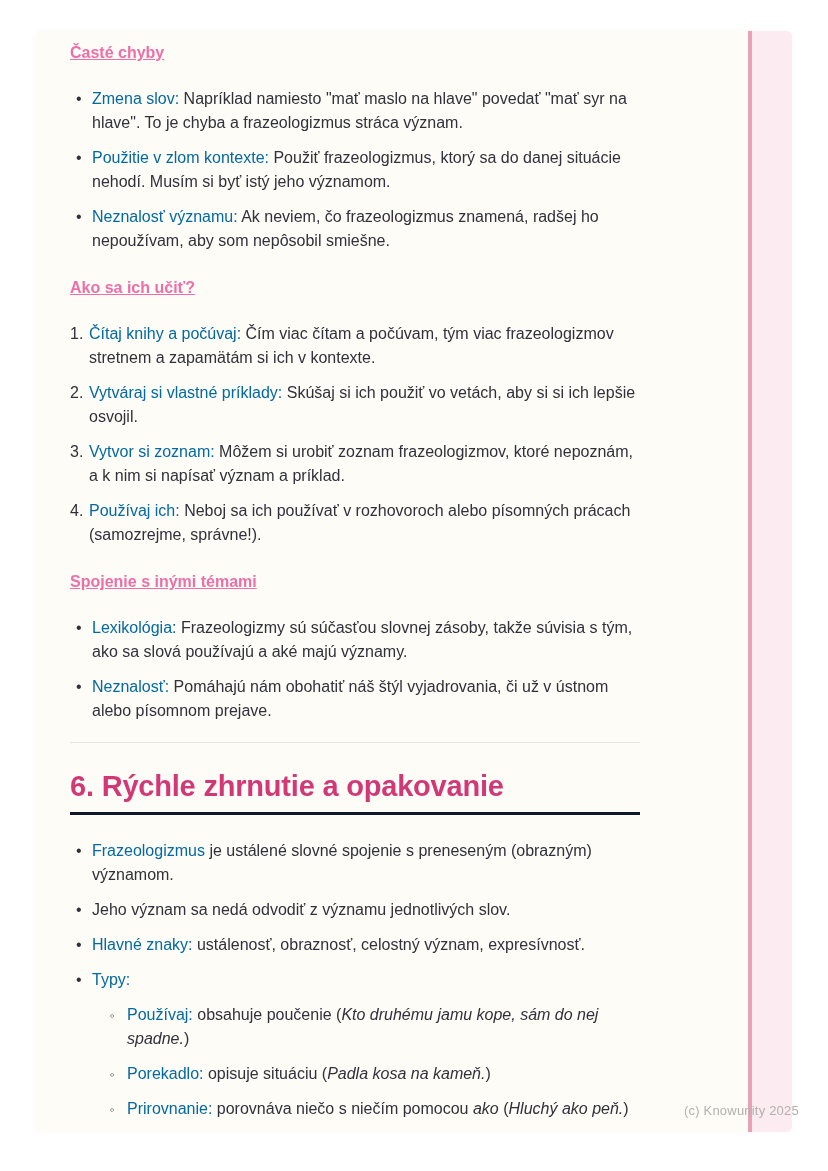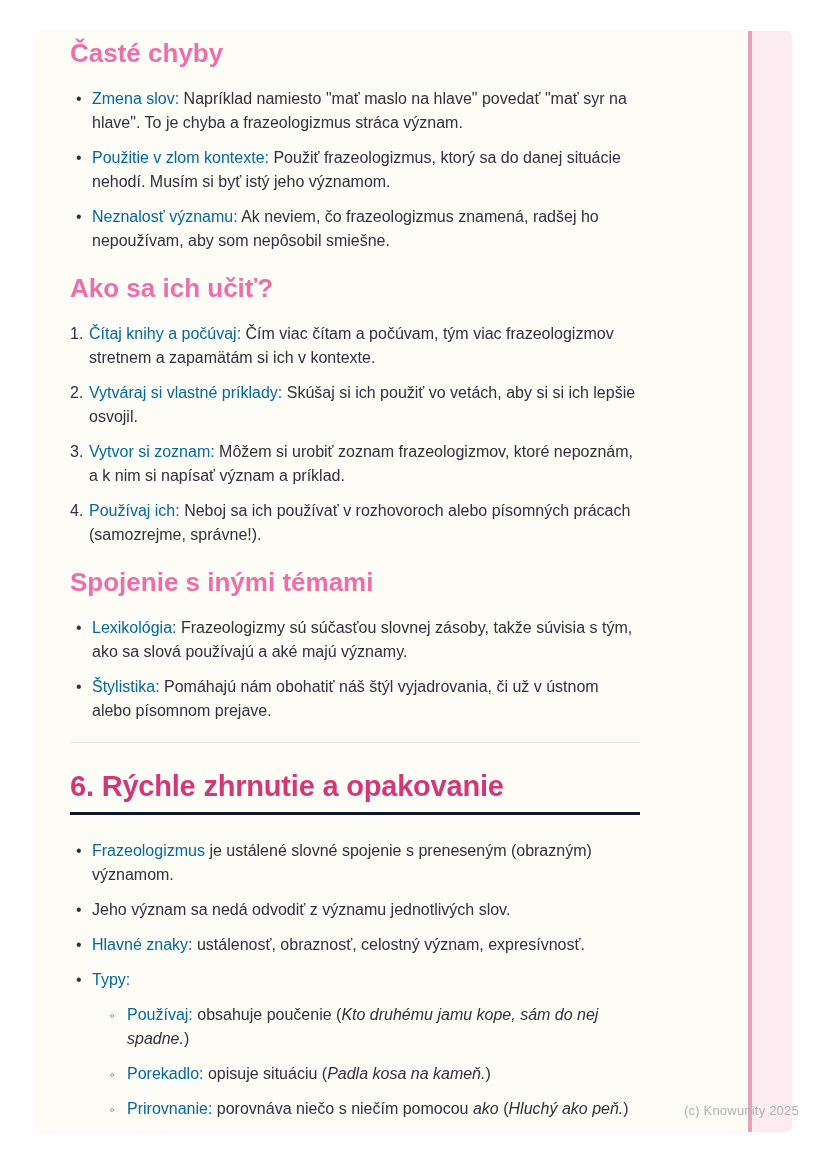--- a/index.html
+++ b/index.html
@@ -26,26 +26,27 @@
     background:#fcebf1;
     border-left:4px solid #e8a2b8;
     border-radius:0 6px 6px 0;
   }
   .content{
     position:absolute;
     left:35px;top:6px;
     width:570px;
   }
   h2.sec{
-    font-size:26px;
+    font-size:16px;
     line-height:28px;
     font-weight:700;
     color:#ee6fa8;
     margin:21px 0 20px 0;
     letter-spacing:0;
+    text-decoration:underline;
   }
   h2.sec.first{margin-top:2px;}
   h1.big{
     font-size:29px;
     line-height:33px;
     font-weight:700;
     color:#d23876;
     margin:27px 0 24px 0;
     padding-bottom:9px;
     border-bottom:3px solid #0f172a;
@@ -132,21 +133,21 @@
     </ol>
 
     <h2 class="sec">Spojenie s inými témami</h2>
     <ul class="list">
       <li class="li">
         <span class="marker">•</span>
         <span class="b">Lexikológia:</span><span> Frazeologizmy sú súčasťou slovnej zásoby, takže súvisia s tým, ako sa slová používajú a aké majú významy.</span>
       </li>
       <li class="li">
         <span class="marker">•</span>
-        <span class="b">Štylistika:</span><span> Pomáhajú nám obohatiť náš štýl vyjadrovania, či už v ústnom alebo písomnom prejave.</span>
+        <span class="b">Neznalosť:</span><span> Pomáhajú nám obohatiť náš štýl vyjadrovania, či už v ústnom alebo písomnom prejave.</span>
       </li>
     </ul>
 
     <hr class="divider">
 
     <h1 class="big">6. Rýchle zhrnutie a opakovanie</h1>
 
     <ul class="list">
       <li class="li">
         <span class="marker">•</span>

